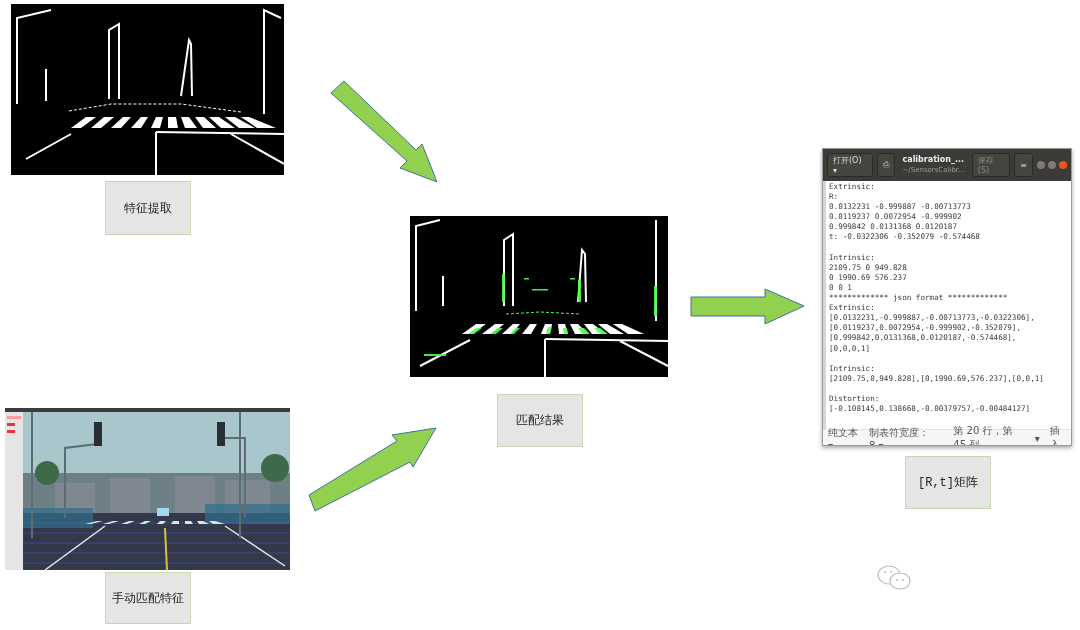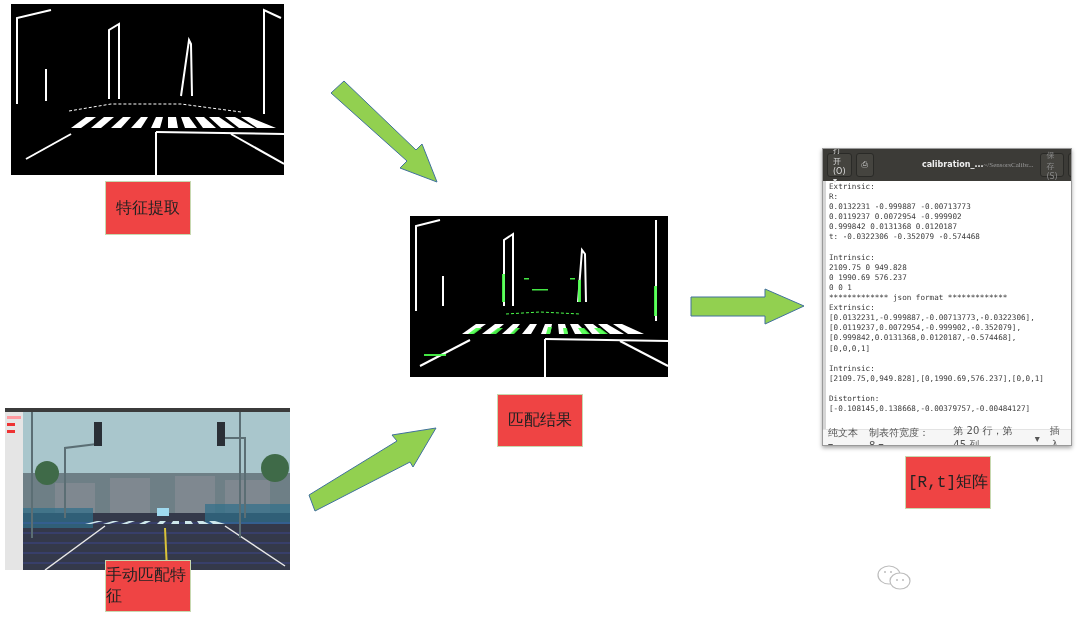--- a/index.html
+++ b/index.html
@@ -1,33 +1,33 @@
 <!DOCTYPE html>
 <html><head>
 <meta charset="utf-8">
 <style>
   html, body { margin:0; padding:0; }
   body { width:1080px; height:630px; background:#ffffff; position:relative; overflow:hidden;
          font-family:"DejaVu Sans", sans-serif; }
   .abs { position:absolute; }
-  .label-box { position:absolute; background:#ef4444; border:1px solid #c7d8b0;
+  .label-box { position:absolute; background:#e5e5e5; border:1px solid #c7d8b0;
                display:flex; align-items:center; justify-content:center;
-               font-size:16px; color:#222; }
+               font-size:12px; color:#222;text-align:right; }
   .panel-dark { position:absolute; background:#000; overflow:hidden; }
   .arrow { position:absolute; }
   
   .editor { position:absolute; left:822px; top:148px; width:248px; height:296px;
             background:#fff; border:1px solid #9a9a9a; box-shadow:0 2px 4px rgba(0,0,0,0.35); overflow:hidden; }
   .ed-header { height:32px; background:#3c3b37; display:flex; align-items:center; padding:0 4px; gap:4px;
                color:#ddd; font-size:8px; }
   .ed-btn { border:1px solid #2a2a27; background:#45443f; border-radius:3px; height:22px; display:flex;
             align-items:center; padding:0 5px; color:#dcdcdc; font-size:8px; }
-  .ed-title { display:flex; flex-direction:row; line-height:10px; padding:0 3px;margin-left:41px; }
+  .ed-title { display:flex; flex-direction:column; line-height:10px; padding:0 3px; }
   .ed-title .t1 { color:#f0f0f0; font-weight:bold; font-size:8px; }
-  .ed-title .t2 { color:#9a9a9a; font-size:7px;font-family:Liberation Serif, serif; }
+  .ed-title .t2 { color:#9a9a9a; font-size:7px; }
   .ed-dots { margin-left:auto; display:flex; gap:3px; align-items:center; }
   .dot { width:8px; height:8px; border-radius:50%; background:#7d7b74; }
   .dot.close { background:#e95420; }
   .ed-body { padding:1px 3px; font-family:"DejaVu Sans Mono", monospace; font-size:7.6px; line-height:10.1px;
              color:#3b3b3b; white-space:pre; border-left:3px solid #d6d6d6; height:246px; }
   .ed-status { height:16px; border-top:1px solid #e3e3e3; background:#f6f6f6; display:flex; align-items:center;
                gap:10px; padding:0 5px; font-size:10px; color:#555; }
   .watermark { position:absolute; left:875px; top:563px; display:flex; align-items:center; gap:6px;
                color:#a8a8a8; font-size:22px; letter-spacing:1px; }
 </style>
@@ -114,21 +114,21 @@
         <path d="M240 110 L240 30 L218 30"></path>
       <line x1="27" y1="4" x2="27" y2="130"></line>
         <line x1="235" y1="4" x2="235" y2="130"></line>
     </g>
     <rect x="89" y="14" width="8" height="24" fill="#2a2f36"></rect>
     <rect x="212" y="14" width="8" height="24" fill="#2a2f36"></rect>
     <circle cx="42" cy="65" r="12" fill="#3f6a48"></circle>
     <circle cx="270" cy="60" r="14" fill="#3f6a48"></circle>
   </svg>
 </div>
-<div class="label-box" style="left:105px;top:560px;width:84px;height:50px;">
+<div class="label-box" style="left:105px;top:572px;width:84px;height:50px;">
   <span>手动匹配特征</span>
 </div>
 
 <svg class="arrow" style="left:300px;top:415px;" width="150" height="110" viewBox="0 0 150 110">
   <polygon points="9,80 15,96 110,47 113,52 136,13 92,20 97,26 9,80" fill="#92d050" stroke="#41719c" stroke-width="1"></polygon>
 </svg>
 
 <div class="panel-dark" style="left:410px;top:216px;width:258px;height:161px;">
   <svg width="258" height="161" viewBox="0 0 258 161">
     <g stroke="#fff" fill="none" stroke-width="2">

